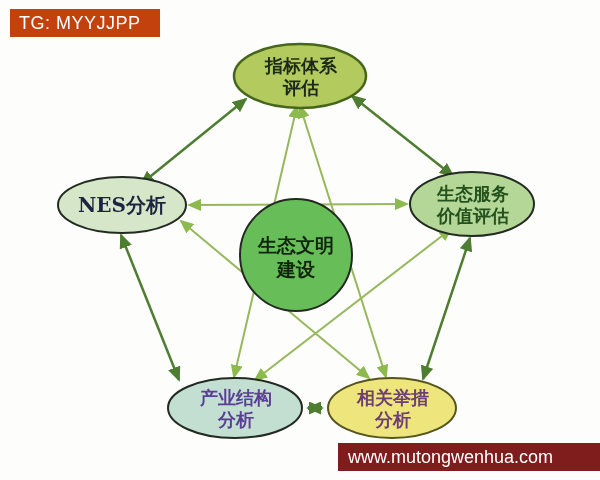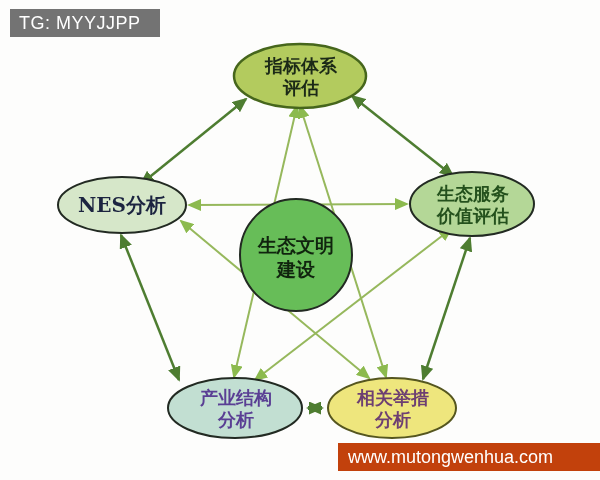--- a/index.html
+++ b/index.html
@@ -6,39 +6,39 @@
   .page{
     position:relative;
     width:600px;height:480px;
     background:#fdfdfc;
     overflow:hidden;
     font-family:"Liberation Sans", sans-serif;
   }
   .wm{
     position:absolute;
     color:#ffffff;
-    background:#737373;
+    background:#c2410c;
     white-space:nowrap;
     overflow:hidden;
   }
   .wm-tl{
     left:10px;top:9px;
     width:141px;height:28px;
     line-height:28px;
     padding-left:9px;
     font-size:18px;
     letter-spacing:0.5px;
   }
   .wm-br{
     right:0;top:443px;
     width:252px;height:28px;
     line-height:28px;
     padding-left:10px;
     font-size:18px;
-    background:#c2410c;
+    background:#7f1d1d;
   }
   svg{position:absolute;left:0;top:0;}
   .star-line{stroke:#96b85c;stroke-width:2;}
   .penta-line{stroke:#4e7d31;stroke-width:2.5;}
   .penta-line-thick{stroke:#3f8033;stroke-width:4;}
   .node-shape{stroke:#222a22;stroke-width:2;}
   .node-shape-top{stroke:#46661c;stroke-width:2.5;}
   .node-shape-br{stroke:#55561f;stroke-width:2;}
   .node-label{
     font-family:"DejaVu Serif", serif;

